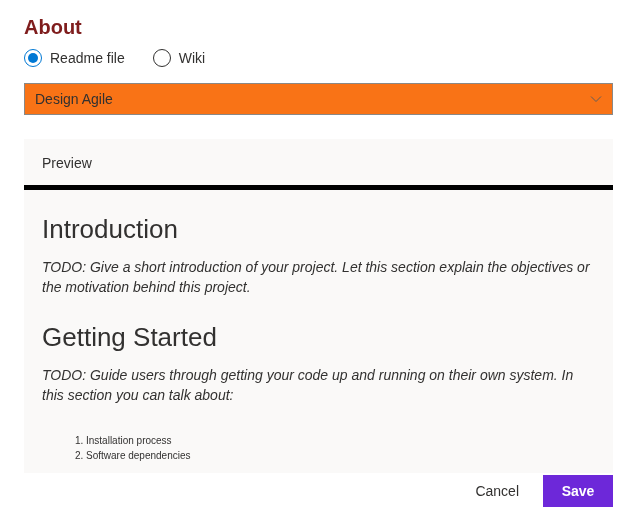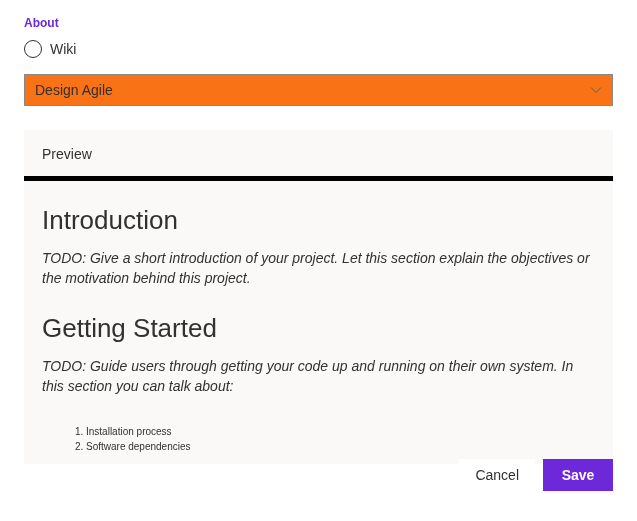--- a/index.html
+++ b/index.html
@@ -14,22 +14,22 @@
       background: #ffffff;
       width: 637px;
       height: 521px;
       position: relative;
     }
     .container {
       padding: 16px 24px 0 24px;
     }
     .section-title {
       font-weight: 600;
-      font-size: 12px;
-      color: #6d28d9;
+      font-size: 20px;
+      color: #7f1d1d;
       margin-bottom: 10px;
     }
     .radio-group {
       display: flex;
       gap: 28px;
       margin-bottom: 16px;
     }
     .radio-option {
       display: flex;
       align-items: center;
@@ -111,21 +111,21 @@
       font-style: italic;
     }
     .preview-content ol {
       margin-top: 28px;
       padding-left: 44px;
       font-size: 10px;
       line-height: 1.5;
     }
     .button-bar {
       position: absolute;
-      bottom: 30px;
+      bottom: 14px;
       right: 24px;
       display: flex;
       gap: 8px;
       justify-content: space-between;
     }
     .btn {
       min-width: 70px;
       height: 32px;
       padding: 0 16px;
       font-size: 14px;
@@ -147,20 +147,24 @@
     }
   </style>
 </head>
 <body>
 
 <div class="container">
   <div class="section-title">About</div>
 
   <div class="radio-group">
     <div class="radio-option">
+      <span class="radio-circle selected"></span>
+      <span class="radio-label">Readme file</span>
+    </div>
+    <div class="radio-option">
       <span class="radio-circle"></span>
       <span class="radio-label">Wiki</span>
     </div>
   </div>
 
   <div class="dropdown">
     <span>Design Agile</span>
     <svg class="chevron-down" viewBox="0 0 12 12">
       <path d="M1 3.5 L6 8.5 L11 3.5" stroke="#605e5c" stroke-width="1" fill="none"></path>
     </svg>

